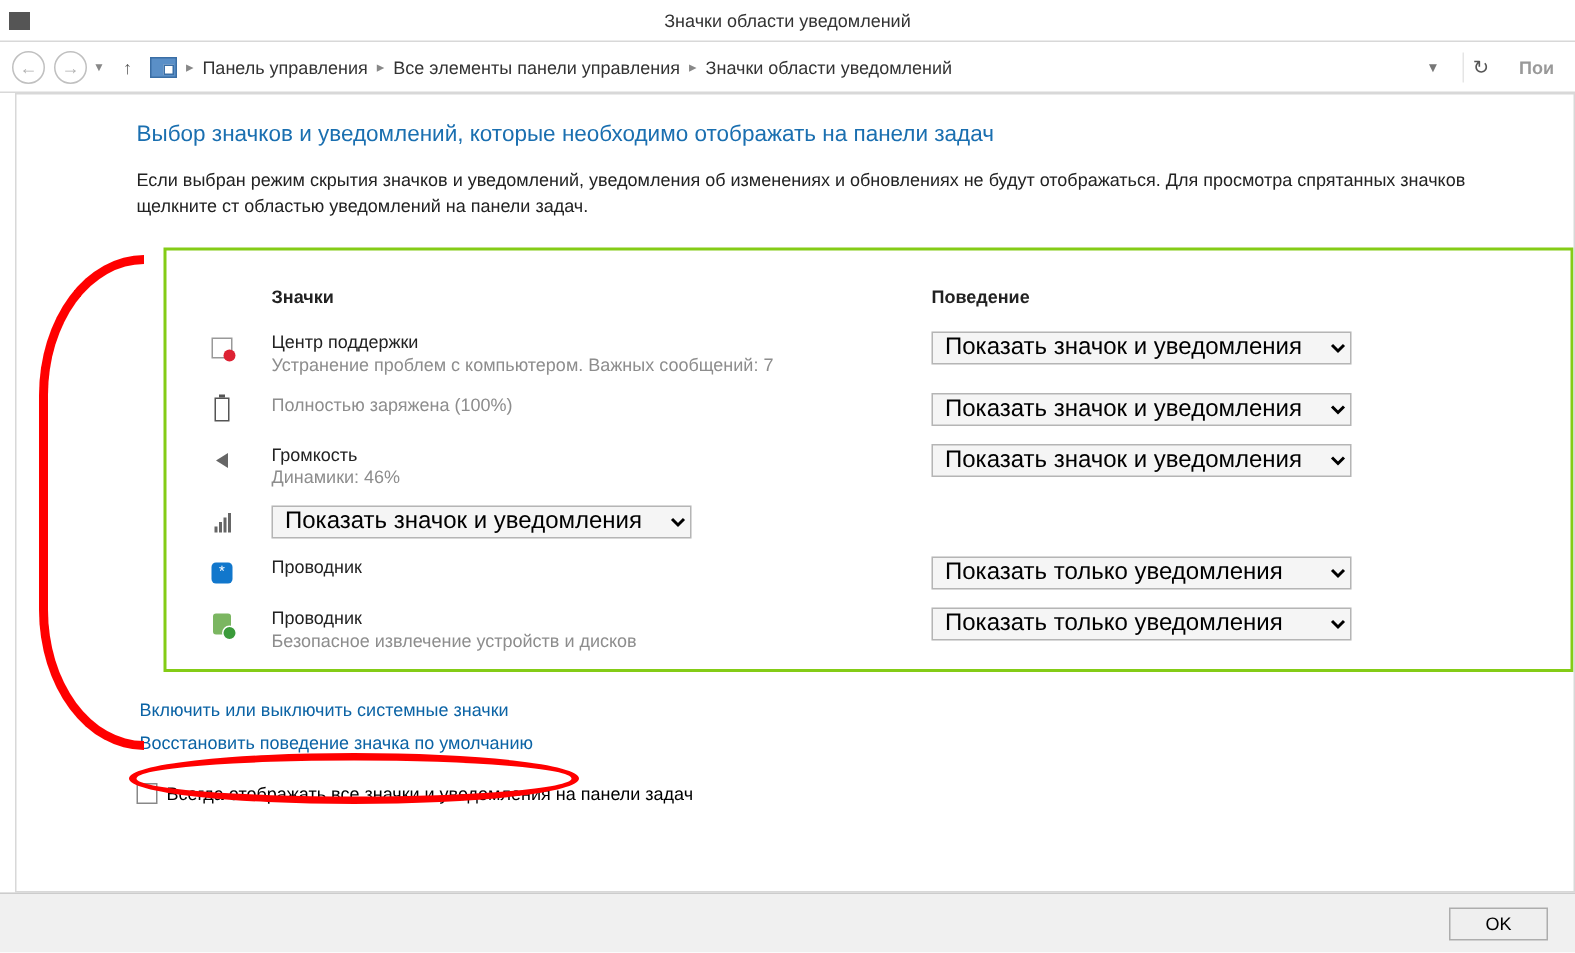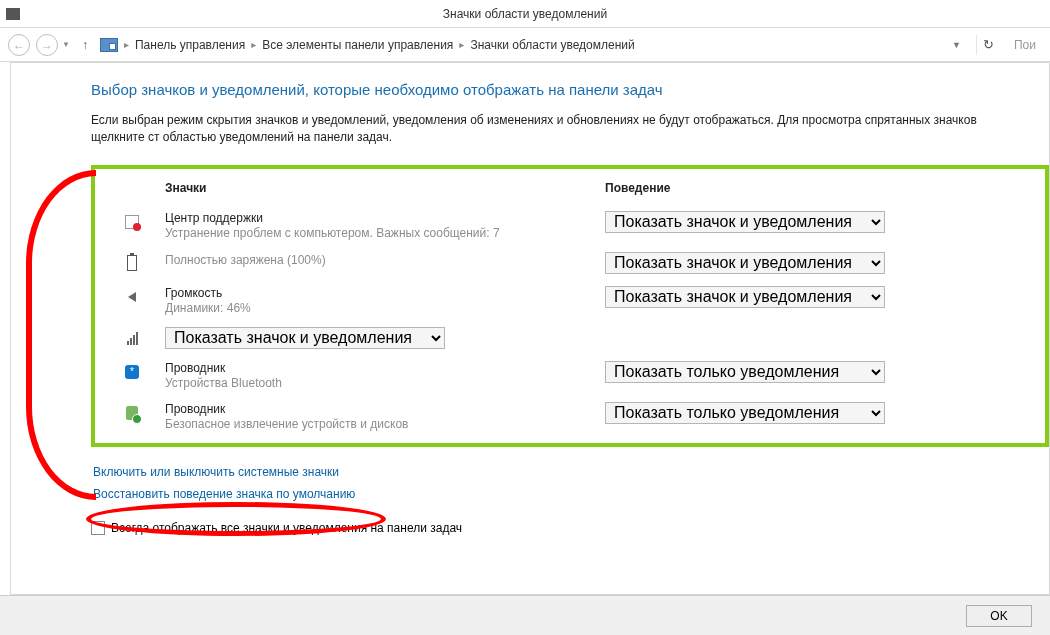--- a/index.html
+++ b/index.html
@@ -51,36 +51,36 @@
     content:""; position:absolute; right:1px; bottom:1px; width:5px; height:5px;
     background:#fff; border:1px solid #3a6ea5;
   }
   .breadcrumb { display:flex; align-items:center; gap:6px; color:#333; }
   .bc-sep { color:#888; font-size:10px; }
   .bc-end {
     margin-left: auto; display:flex; align-items:center; gap:10px; padding-right:6px;
   }
   .bc-chev { width:14px; color:#777; font-size:9px; }
   .refresh { color:#555; font-size:13px; padding: 0 6px; border-left:1px solid #e5e5e5; height:20px; display:flex; align-items:center;}
-  .searchlbl { color:#999; padding-left:4px; }
+  .searchlbl { color:#999; padding-left:4px;font-weight:bold; }
   .content {
     position:absolute; left:10px; right:0; top:62px; bottom:40px;
     background:#fff;
     border:1px solid #d8d8d8;
     overflow:hidden;
     padding: 18px 0 0 80px;
   }
   h1.main-h {
     color:#1a6fb0; font-weight:400; font-size:15px;
     margin-bottom: 14px;
   }
   p.desc { color:#222; font-size:12px; line-height:1.45; margin-bottom:18px; max-width:940px; }
   .table-frame {
-    border:4px solid #84cc16; margin-right:0;
-    padding: 12px 14px 6px 14px;
+    border:2px solid #84cc16; margin-left: 18px; margin-right:0;
+    padding: 24px 14px 6px 14px;
   }
   .t-head { display:flex; font-weight:600; color:#222; padding-bottom:10px; }
   .col-ico { width: 56px; }
   .col-name { width: 440px; }
   .col-beh { flex:1; }
   .t-row { display:flex; align-items:flex-start; padding:6px 0; }
   .ic { width:18px; height:18px; display:flex; align-items:center; justify-content:center; margin-left:14px; margin-top:2px; }
   .row-title { color:#222; }
   .row-sub { color:#8d8d8d; font-size:12px; margin-top:1px; }
   select.behsel {
@@ -215,21 +215,20 @@
           <div class="col-beh"><select class="behsel"><option>Показать значок и уведомления</option><option>Скрыть значок и уведомления</option><option>Показать только уведомления</option></select></div>
         </div>
         <div class="t-row">
           <div class="col-ico">
             <div class="ic">
               <span class="ico-bt">*</span>
             </div>
           </div>
           <div class="col-name">
             <div class="row-title">Проводник</div>
-            <div class="row-sub">Устройства Bluetooth</div>
           </div>
           <div class="col-beh"><select class="behsel"><option>Показать значок и уведомления</option><option>Скрыть значок и уведомления</option><option selected="">Показать только уведомления</option></select></div>
         </div>
         <div class="t-row">
           <div class="col-ico">
             <div class="ic">
               <span class="ico-usb"></span>
             </div>
           </div>
           <div class="col-name">

